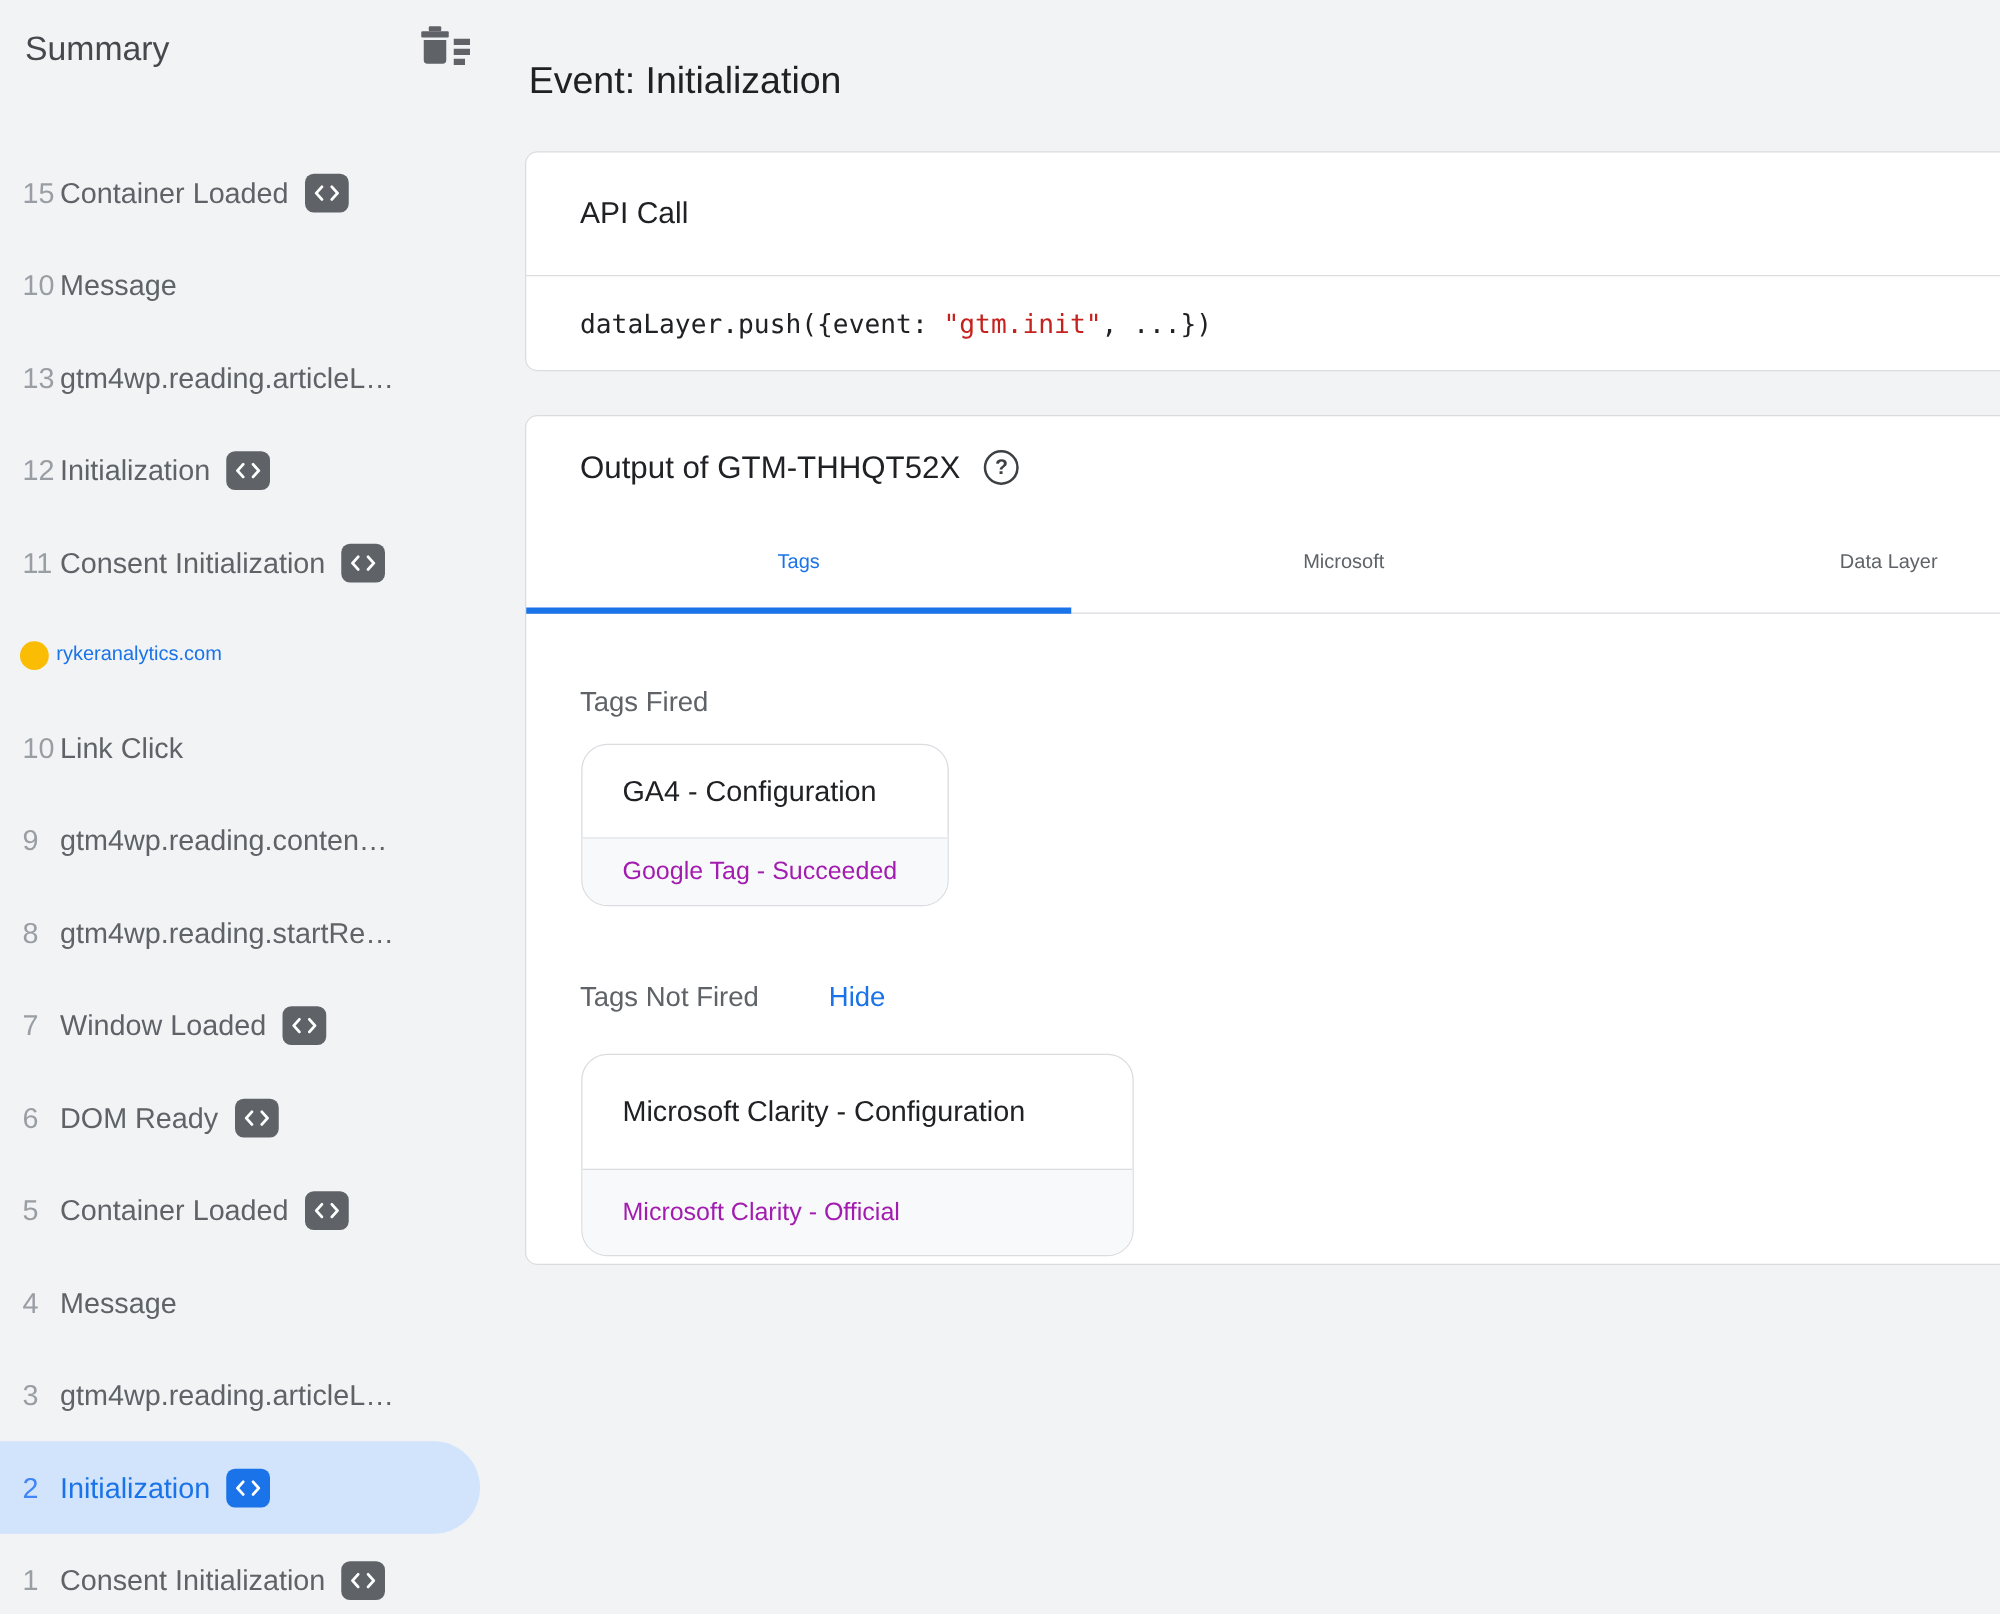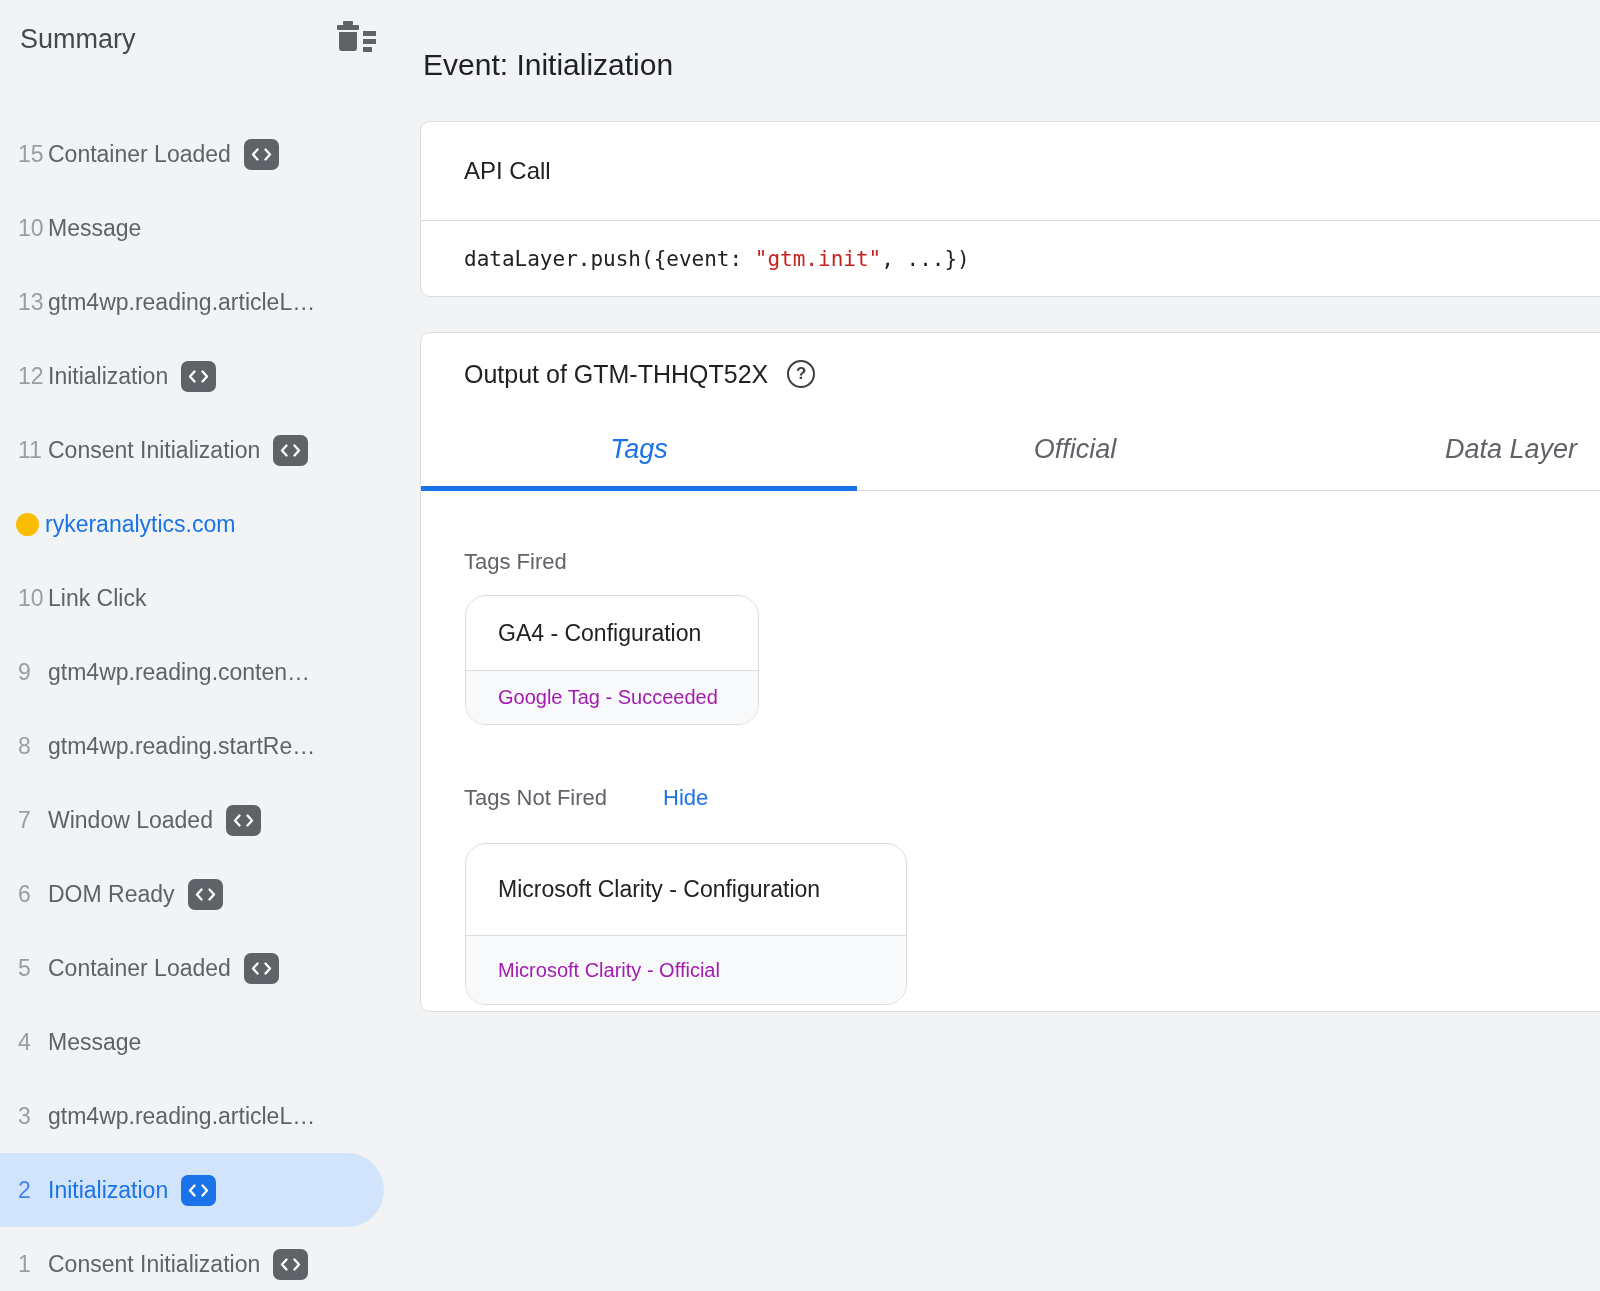--- a/index.html
+++ b/index.html
@@ -75,21 +75,21 @@
   .row.selected .badge { background: #1a73e8; }
   .row.page-row { padding-left: 16px; }
   .row .dot {
     width: 23px; height: 23px;
     border-radius: 50%;
     background: #fbbc04;
     flex: none;
   }
   .row .page-lbl {
     margin-left: 6px;
-    font-size: 23px;
+    font-size: 16px;
     font-weight: 500;
     color: #1a73e8;
     white-space: nowrap;
   }
 
   
   .main-title {
     position: absolute;
     left: 423px; top: 48px;
     font-size: 30px;
@@ -147,26 +147,25 @@
   .tabs {
     position: absolute;
     left: 0; right: 0; top: 76px;
     height: 82px;
     display: flex;
     border-bottom: 1px solid #dadce0;
   }
   .tab {
     flex: 1;
     display: flex; align-items: center; justify-content: center;
-    font-size: 27px;
+    font-size: 16px;
     font-weight: 500;
     color: #5f6368;
     position: relative;
     cursor: pointer;
-    font-style: italic;
   }
   .tab.active { color: #1a73e8; }
   .tab.active::after {
     content: "";
     position: absolute;
     left: 0; right: 0; bottom: -1px;
     height: 5px;
     background: #1a73e8;
   }
   .sec-label {
@@ -357,21 +356,21 @@
     <div class="api-code"><span>dataLayer.push({event: </span><span class="red">"gtm.init"</span><span>, ...})</span></div>
   </section>
 
   <section class="card output-card">
     <div class="out-head">
       <span>Output of GTM-THHQT52X</span>
       <span class="help-icon">?</span>
     </div>
     <div class="tabs">
       <div class="tab active">Tags</div>
-      <div class="tab">Official</div>
+      <div class="tab">Microsoft</div>
       <div class="tab">Data Layer</div>
     </div>
 
     <div class="sec-label sec-fired">Tags Fired</div>
 
     <div class="tag-card ga4-card">
       <div class="tag-name">GA4 - Configuration</div>
       <div class="tag-status">Google Tag - Succeeded</div>
     </div>
 

